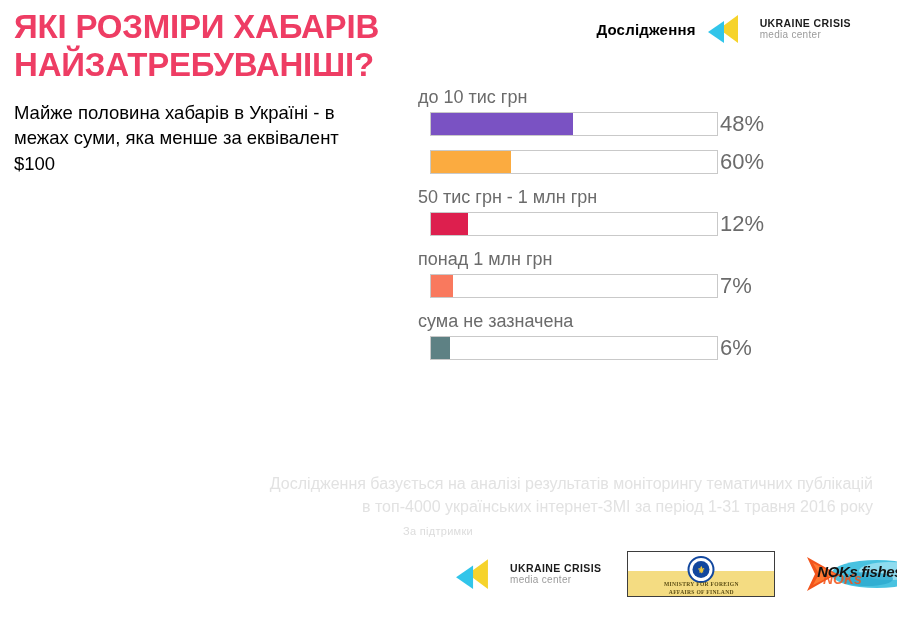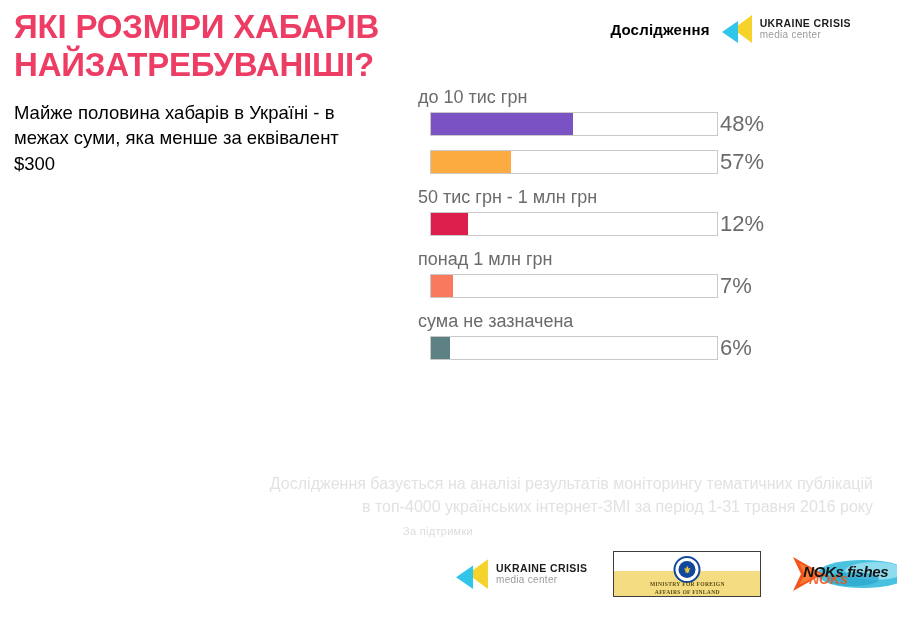--- a/index.html
+++ b/index.html
@@ -49,21 +49,21 @@
   #header-kicker {
     font-size: 15px;
     font-weight: bold;
     color: #000000;
     letter-spacing: 0.2px;
     white-space: nowrap;
   }
   .ucmc-logo {
     display: flex;
     align-items: center;
-    gap: 7px;
+    gap: 21px;
   }
   .ucmc-mark {
     display: block;
   }
   .ucmc-words {
     line-height: 1.12;
   }
   .ucmc-name {
     font-size: 10.5px;
     font-weight: bold;
@@ -267,40 +267,40 @@
         <polygon points="17,7 17,29 1,18" fill="#31c5ea"></polygon>
       </svg>
       <div class="ucmc-words">
         <div class="ucmc-name">UKRAINE CRISIS</div>
         <div class="ucmc-sub">media center</div>
       </div>
     </div>
   </div>
 </div>
 
-<div id="lead-text">Майже половина хабарів в Україні - в межах суми, яка менше за еквівалент $300</div>
+<div id="lead-text">Майже половина хабарів в Україні - в межах суми, яка менше за еквівалент $100</div>
 
 <div id="chart">
 
   <div class="bar-group">
     <div class="bar-label">до 10 тис грн</div>
     <div class="bar-line">
       <div class="bar-track">
         <div class="bar-fill" style="width: 49.5%; background: rgb(122, 82, 195);"></div>
       </div>
       <div class="bar-value">48%</div>
     </div>
   </div>
 
   <div class="bar-group">
     <div class="bar-line">
       <div class="bar-track">
         <div class="bar-fill" style="width: 28%; background: rgb(251, 171, 64);"></div>
       </div>
-      <div class="bar-value">57%</div>
+      <div class="bar-value">60%</div>
     </div>
   </div>
 
   <div class="bar-group">
     <div class="bar-label">50 тис грн - 1 млн грн</div>
     <div class="bar-line">
       <div class="bar-track">
         <div class="bar-fill" style="width: 13%; background: rgb(221, 31, 78);"></div>
       </div>
       <div class="bar-value">12%</div>

